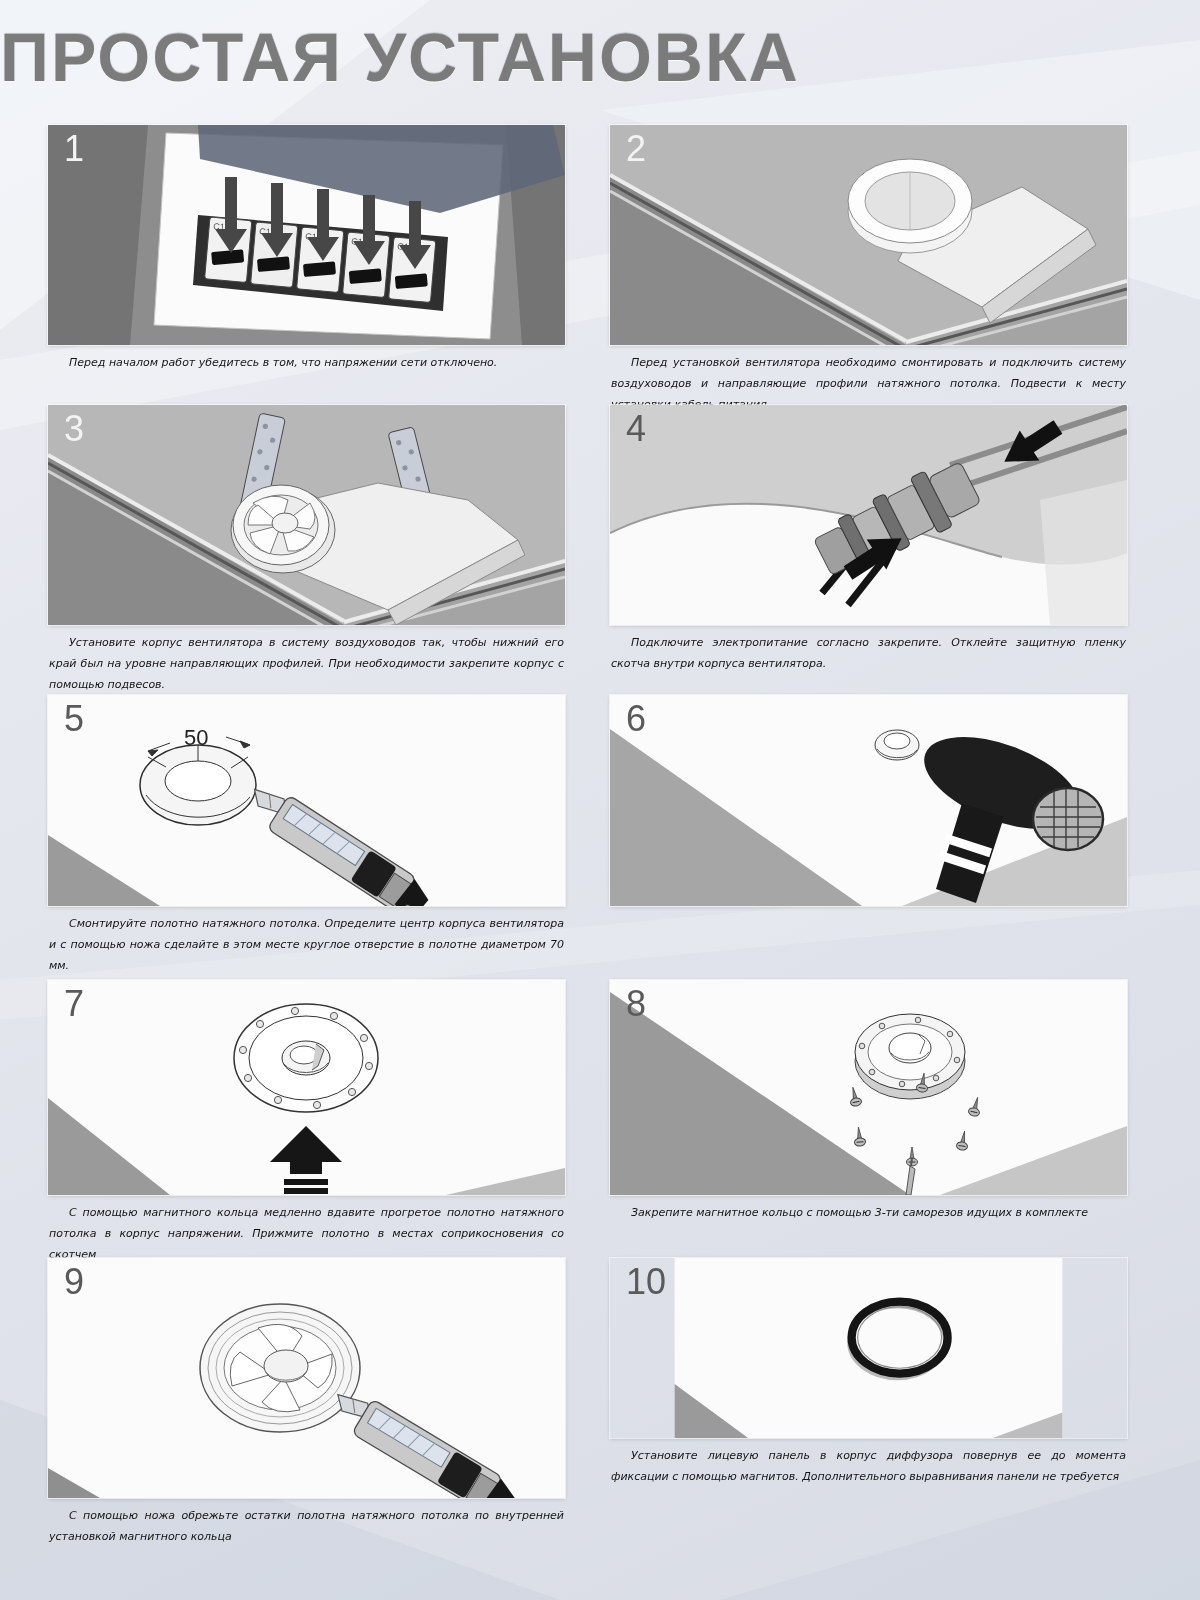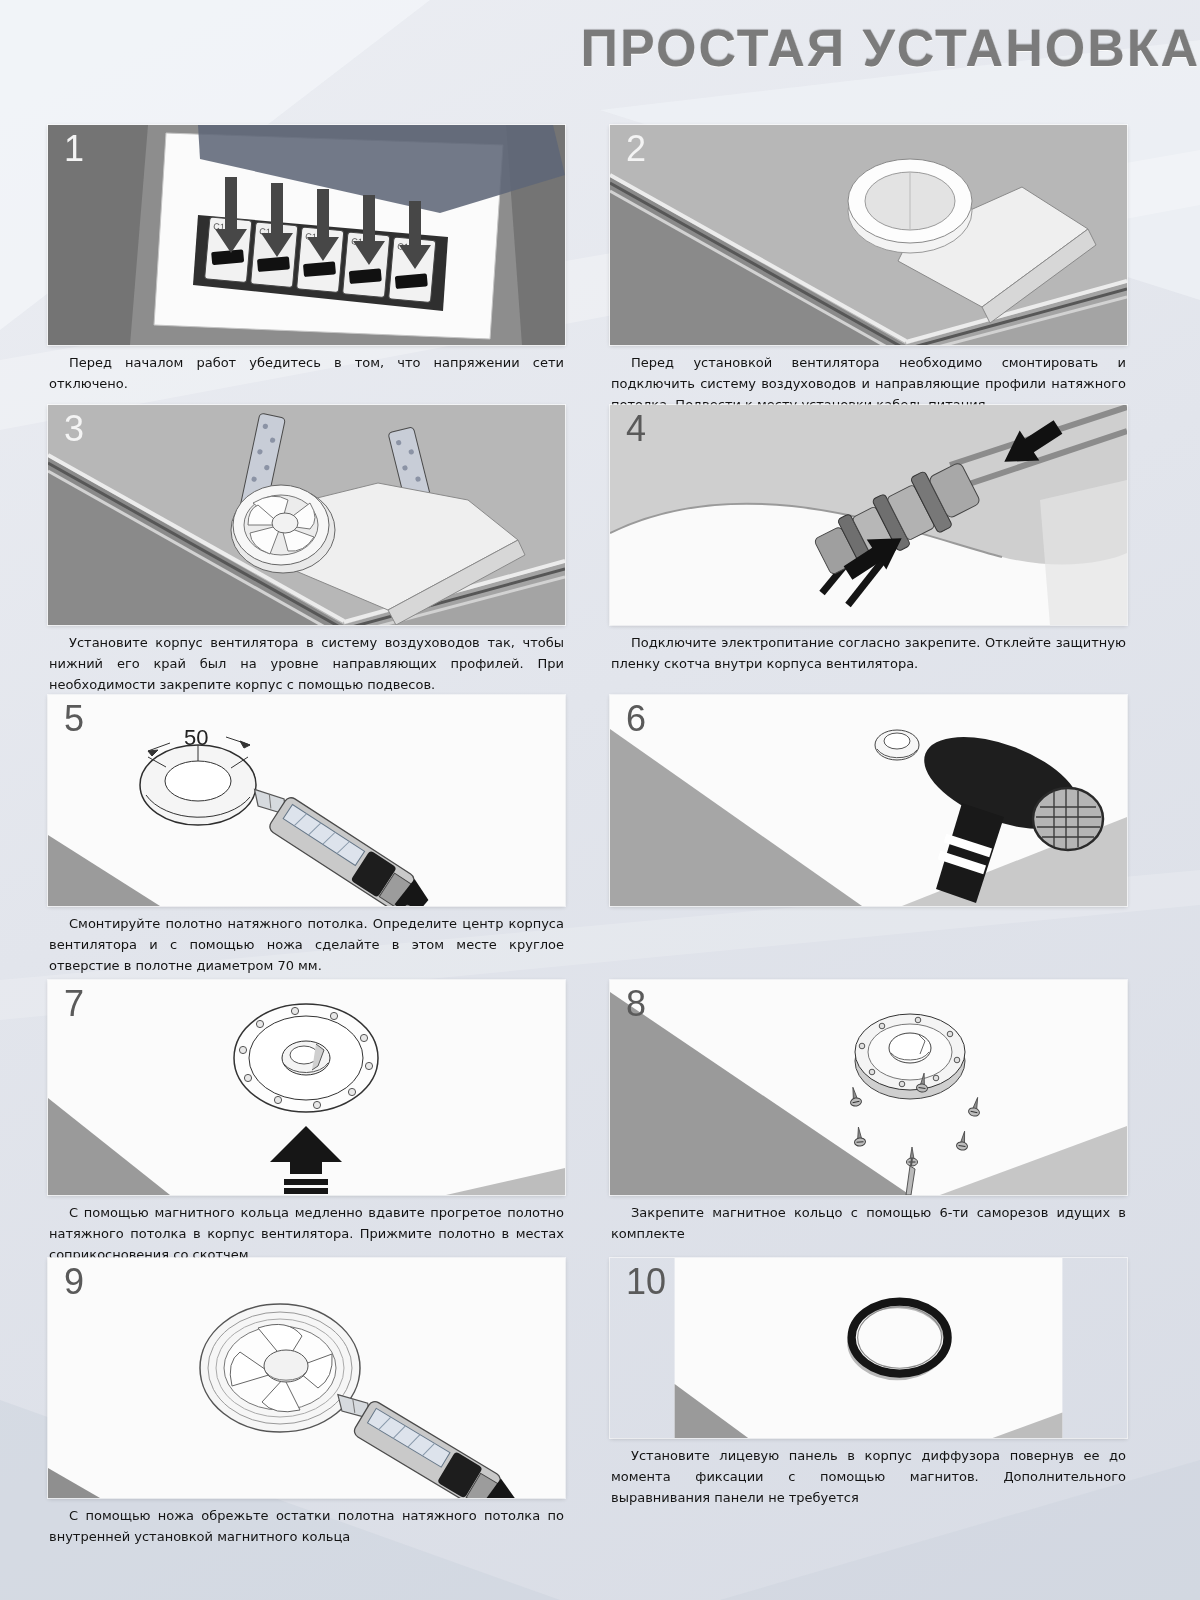--- a/index.html
+++ b/index.html
@@ -1,33 +1,33 @@
 <!DOCTYPE html>
 <html><head>
 <meta charset="utf-8">
 <style>
   html,body{margin:0;padding:0;}
   body{width:1200px;height:1600px;font-family:"DejaVu Sans",sans-serif;}
   .poster{position:relative;width:1200px;height:1600px;overflow:hidden;
     background:linear-gradient(155deg,#eceef3 0%,#e2e5ec 45%,#d8dce5 100%);}
   .bgdeco{position:absolute;left:0;top:0;z-index:0;}
-  h1.title{position:absolute;left:0;top:18px;width:1200px;margin:0;text-align:right;
-    font-family:"Liberation Sans",sans-serif;font-weight:bold;font-size:52px;
+  h1.title{position:absolute;left:0;top:18px;width:1200px;margin:0;text-align:left;
+    font-family:"Liberation Sans",sans-serif;font-weight:bold;font-size:68px;
     letter-spacing:2px;color:#7b7b7b;z-index:2;
     text-shadow:0 1px 0 #fafafa,0 -1px 1px rgba(0,0,0,.25);}
   .cell{position:absolute;width:517px;z-index:2;}
   .panel{position:relative;width:517px;overflow:hidden;
     box-shadow:0 0 0 1px rgba(255,255,255,.65),0 1px 4px rgba(0,0,0,.18);}
   .panel svg{display:block;width:517px;height:100%;}
   .num{position:absolute;left:16px;top:4px;font-family:"Liberation Sans",sans-serif;
     font-size:36px;line-height:1.1;}
   .num.light{color:#f4f4f4;}
   .num.dark{color:#5a5a5a;}
-  .caption{margin:7px 1px 0 1px;font-size:13px;line-height:21px;color:#141414;
-    text-align:justify;text-indent:20px;}
+  .caption{margin:7px 1px 0 1px;font-size:11px;line-height:21px;color:#141414;
+    text-align:justify;text-indent:20px;font-style:italic;}
   .hidden-defs{position:absolute;width:0;height:0;overflow:hidden;}
 </style>
 </head>
 <body>
 
 <div class="poster">
 
   <svg class="bgdeco" width="1200" height="1600" viewBox="0 0 1200 1600">
     <polygon points="0,0 430,0 0,330" fill="#f3f5f9" opacity="0.8"></polygon>
     <polygon points="1200,40 1200,300 600,110" fill="#f0f2f7" opacity="0.7"></polygon>
@@ -324,21 +324,21 @@
           <path d="M10,-14 L18,-8 L12,8 L6,12" fill="#cfcfcf" stroke="#555"></path>
         </g>
         <g fill="#161616">
           <polygon points="258,146 294,182 274,182 274,194 242,194 242,182 222,182"></polygon>
           <rect x="236" y="199" width="44" height="6"></rect>
           <rect x="236" y="208" width="44" height="6"></rect>
         </g>
       </svg>
       <span class="num dark">7</span>
     </div>
-    <p class="caption">С помощью магнитного кольца медленно вдавите прогретое полотно натяжного потолка в корпус вентилятора. Прижмите полотно в местах соприкосновения со скотчем</p>
+    <p class="caption">С помощью магнитного кольца медленно вдавите прогретое полотно натяжного потолка в корпус напряжении. Прижмите полотно в местах соприкосновения со скотчем</p>
   </section>
 
   <section class="cell" style="left:610px;top:980px;">
     <div class="panel" style="height:215px;">
       <svg viewBox="0 0 517 215">
         <rect width="517" height="215" fill="#fbfbfb"></rect>
         <polygon points="0,12 300,215 0,215" fill="#9a9a9a"></polygon>
         <polygon points="517,146 517,215 330,215" fill="#c6c6c6"></polygon>
         <g transform="translate(300,72)">
           <ellipse cy="9" rx="55" ry="38" fill="#cfcfcf" stroke="#444"></ellipse>
@@ -366,21 +366,21 @@
           <use href="#screw" transform="translate(352,166) rotate(10)"></use>
           <use href="#screw" transform="translate(302,182)"></use>
         </g>
         <g>
           <polygon points="296,215 300,186 305,189 301,215" fill="#b9b9b9" stroke="#555"></polygon>
           <line x1="301" y1="186" x2="302" y2="178" stroke="#555" stroke-width="2"></line>
         </g>
       </svg>
       <span class="num dark">8</span>
     </div>
-    <p class="caption">Закрепите магнитное кольцо с помощью 6-ти саморезов идущих в комплекте</p>
+    <p class="caption">Закрепите магнитное кольцо с помощью 3-ти саморезов идущих в комплекте</p>
   </section>
 
   <section class="cell" style="left:48px;top:1258px;">
     <div class="panel" style="height:240px;">
       <svg viewBox="0 0 517 240">
         <rect width="517" height="240" fill="#fbfbfb"></rect>
         <polygon points="0,210 52,240 0,240" fill="#8f8f8f"></polygon>
         <g transform="translate(232,110)">
           <ellipse rx="80" ry="64" fill="#f6f6f6" stroke="#555" stroke-width="1.5"></ellipse>
           <ellipse rx="72" ry="56" fill="none" stroke="#999"></ellipse>

